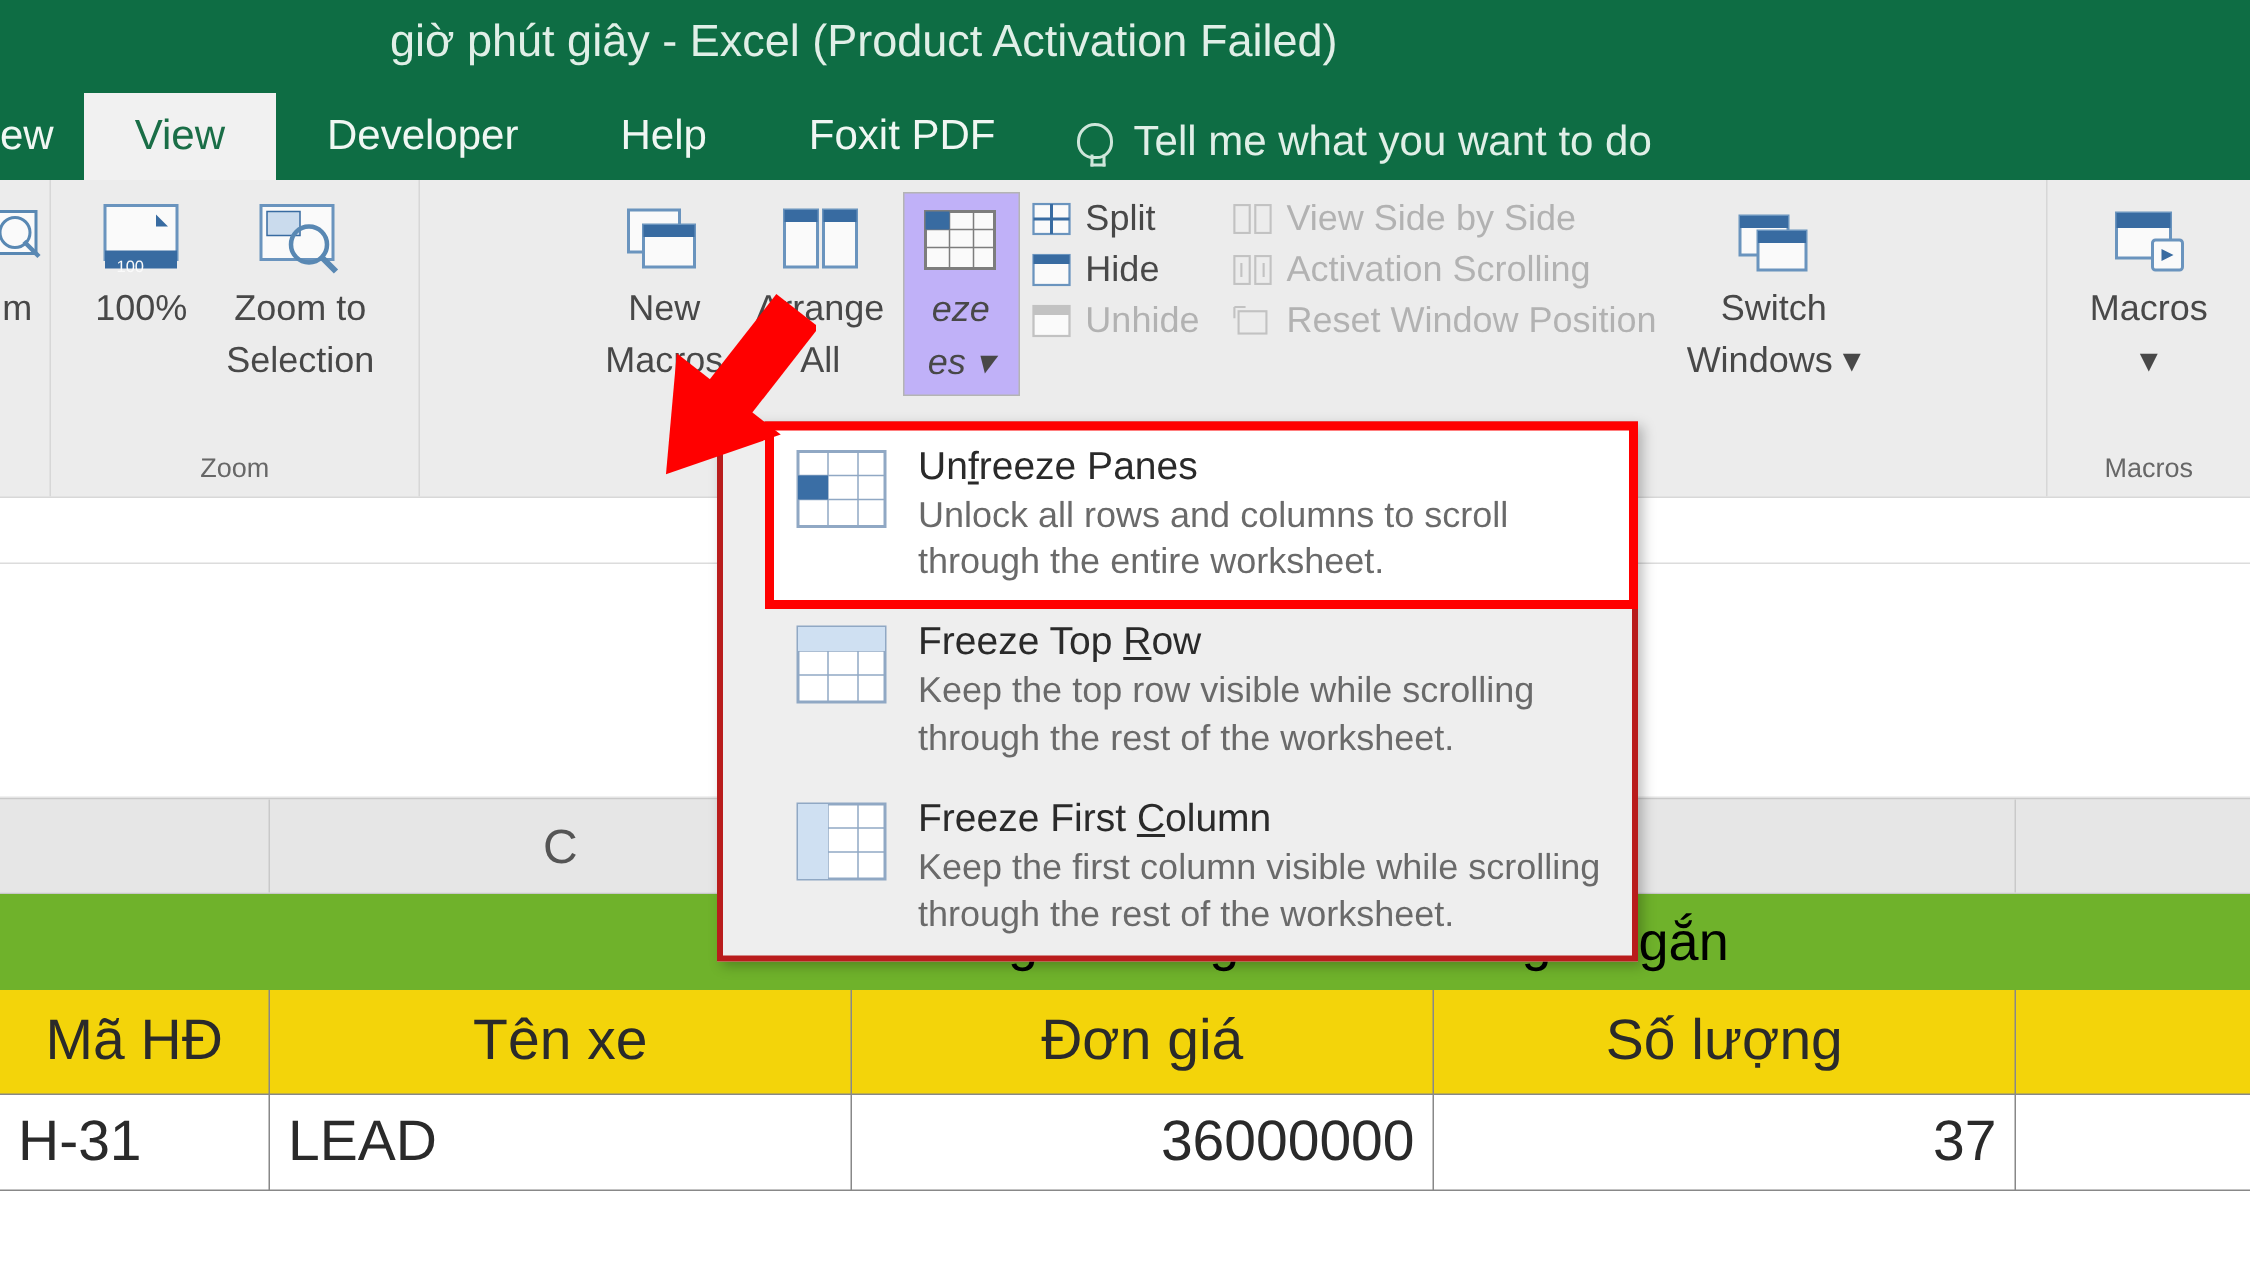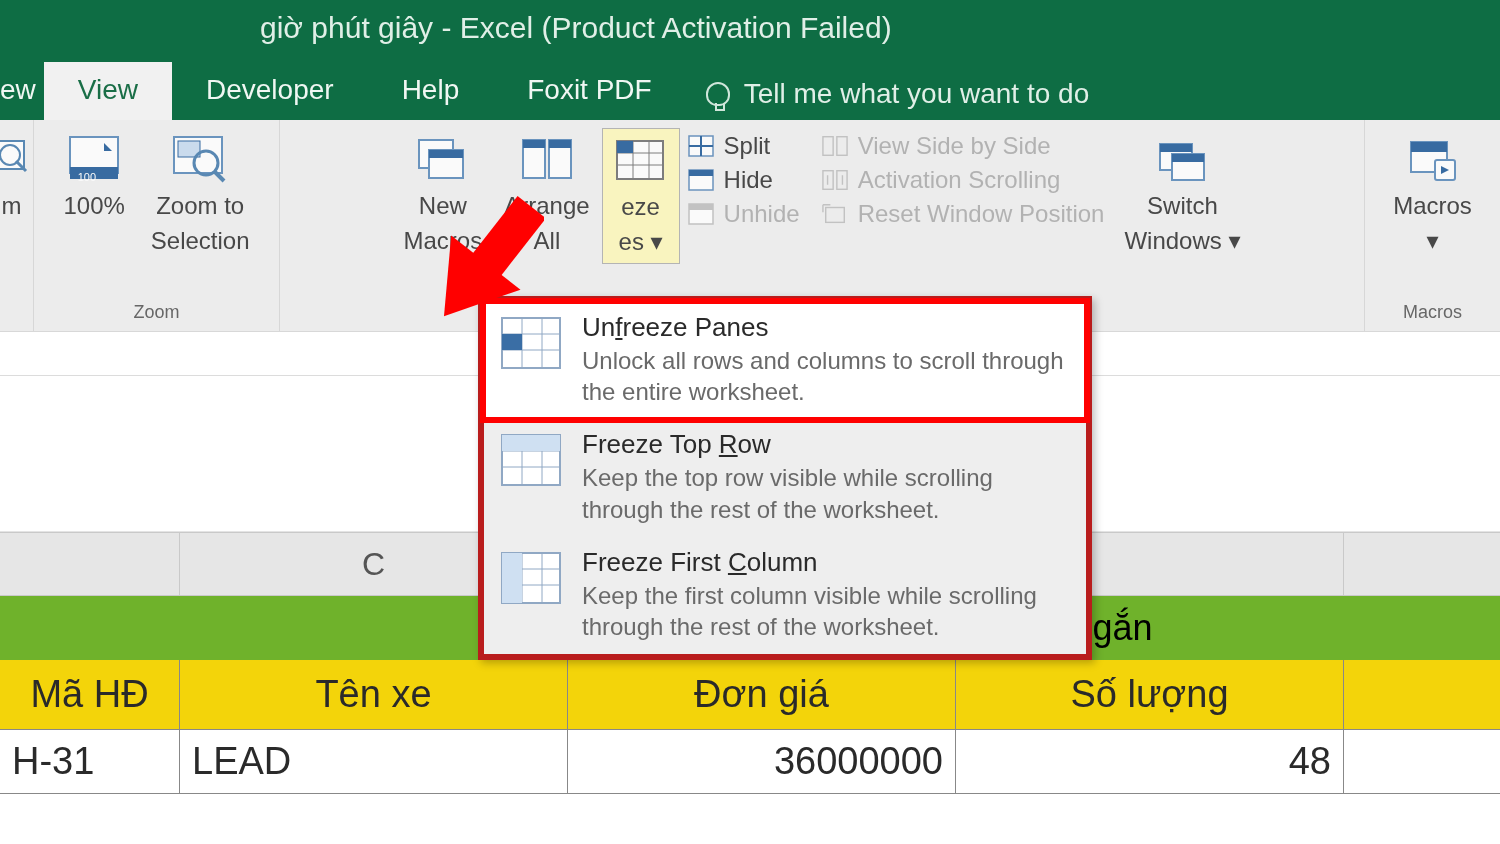--- a/index.html
+++ b/index.html
@@ -38,21 +38,21 @@
   }
   .tab {
     padding: 12px 34px 14px 34px;
     color: #f0f7f3;
     cursor: pointer;
   }
   .tab.active {
     background: #f1f1f1;
     color: #1a6e47;
   }
-  .tab.partial { padding-left: 0; padding-right: 8px; }
+  .tab.partial { padding-left: 0; padding-right: 20px; }
   .tellme {
     display: flex;
     align-items: center;
     gap: 14px;
     padding: 10px 20px;
     color: #e0efe7;
   }
   .bulb {
     width: 24px; height: 24px;
     border: 2px solid #cfe6db;
@@ -105,21 +105,21 @@
     justify-content: flex-start;
     padding: 6px 10px;
     cursor: pointer;
     text-align: center;
     font-size: 24px;
     color: #4a4a4a;
     line-height: 1.2;
     gap: 6px;
     min-width: 72px;
   }
-  .btn-tall.pressed { background: #fef9c3; border: 1px solid #b8b8b8; }
+  .btn-tall.pressed { background: #c4b5fd; border: 1px solid #b8b8b8; font-style: italic; }
   .ico {
     width: 56px; height: 52px;
     display: flex; align-items: center; justify-content: center;
   }
   .small-list {
     display: flex;
     flex-direction: column;
     gap: 6px;
     padding: 4px 6px;
   }
@@ -212,26 +212,27 @@
   .col-b { width: 180px; }
   .col-c { width: 388px; }
   .col-d { width: 388px; }
   .col-e { width: 388px; }
   .col-f { width: 388px; }
 
   
   .dropdown {
     position: absolute;
     left: 478px;
-    top: 296px;
+    top: 281px;
     width: 614px;
     background: #eeeeee;
-    border: 6px solid #b91c1c;
+    border: 4px solid #b91c1c;
     box-shadow: 3px 3px 8px rgba(0,0,0,.25);
     z-index: 30;
+    padding-left: 32px;
   }
   .dd-item {
     display: flex;
     gap: 20px;
     padding: 10px 14px 12px 16px;
     cursor: pointer;
   }
   .dd-item.highlight {
     background: #fff;
     outline: 6px solid #ff0000;
@@ -500,21 +501,21 @@
     <div class="hdr-cell col-c">Tên xe</div>
     <div class="hdr-cell col-d">Đơn giá</div>
     <div class="hdr-cell col-e">Số lượng</div>
     <div class="hdr-cell col-f"></div>
   </div>
 
   <div class="data-row">
     <div class="data-cell col-b">H-31</div>
     <div class="data-cell col-c">LEAD</div>
     <div class="data-cell col-d right">36000000</div>
-    <div class="data-cell col-e right">48</div>
+    <div class="data-cell col-e right">37</div>
     <div class="data-cell col-f"></div>
   </div>
 </div>
 
 <div class="dropdown">
   <div class="dd-item highlight">
     <span class="dd-ico">
       <svg width="62" height="54" viewBox="0 0 62 54">
           <rect x="2" y="2" width="58" height="50" fill="#fff" stroke="#90a8c4" stroke-width="2"></rect>
           <line x1="2" y1="18" x2="60" y2="18" stroke="#90a8c4"></line>

